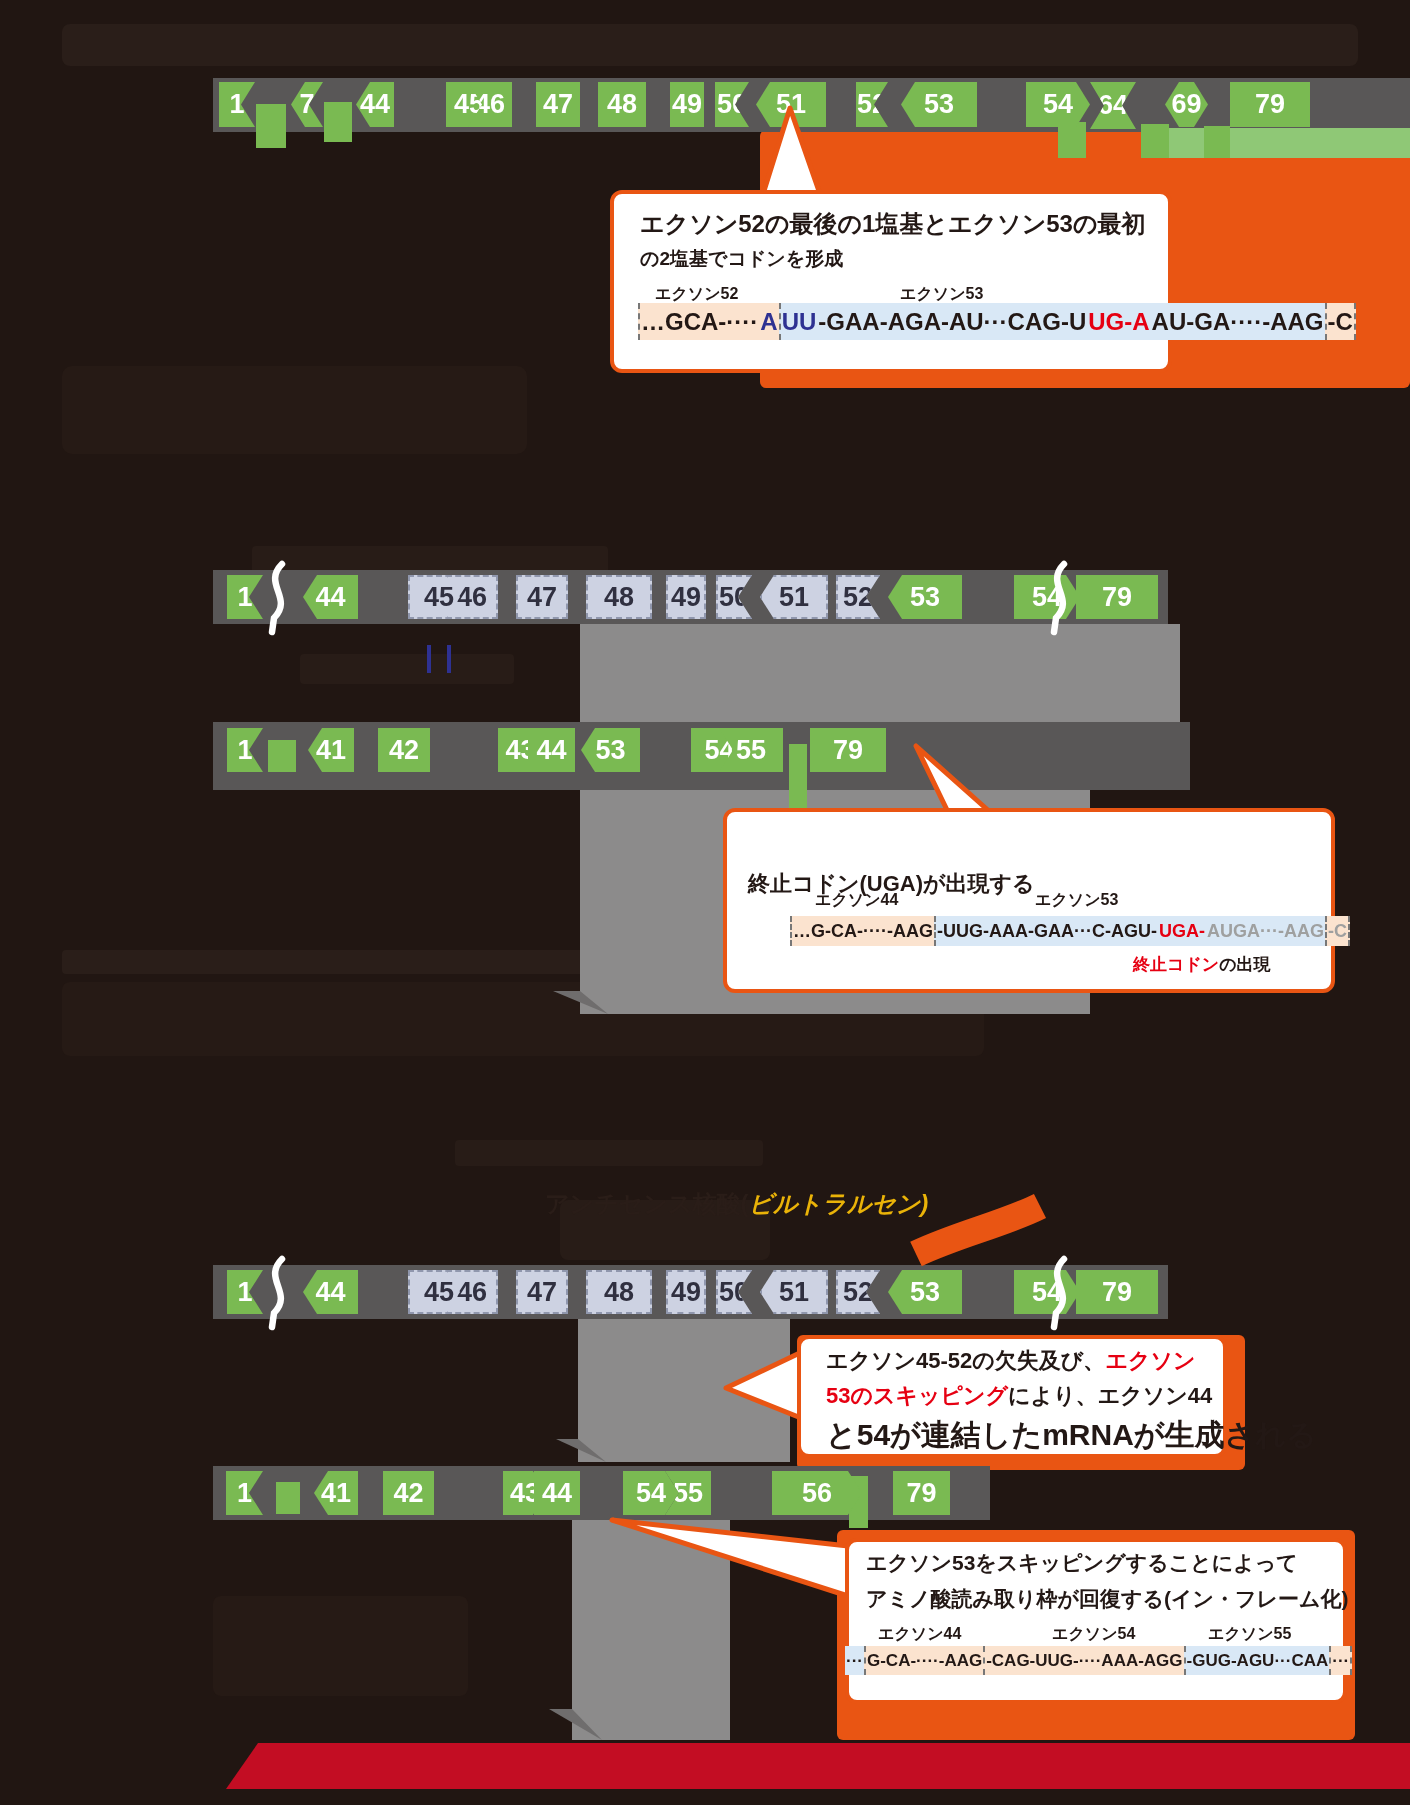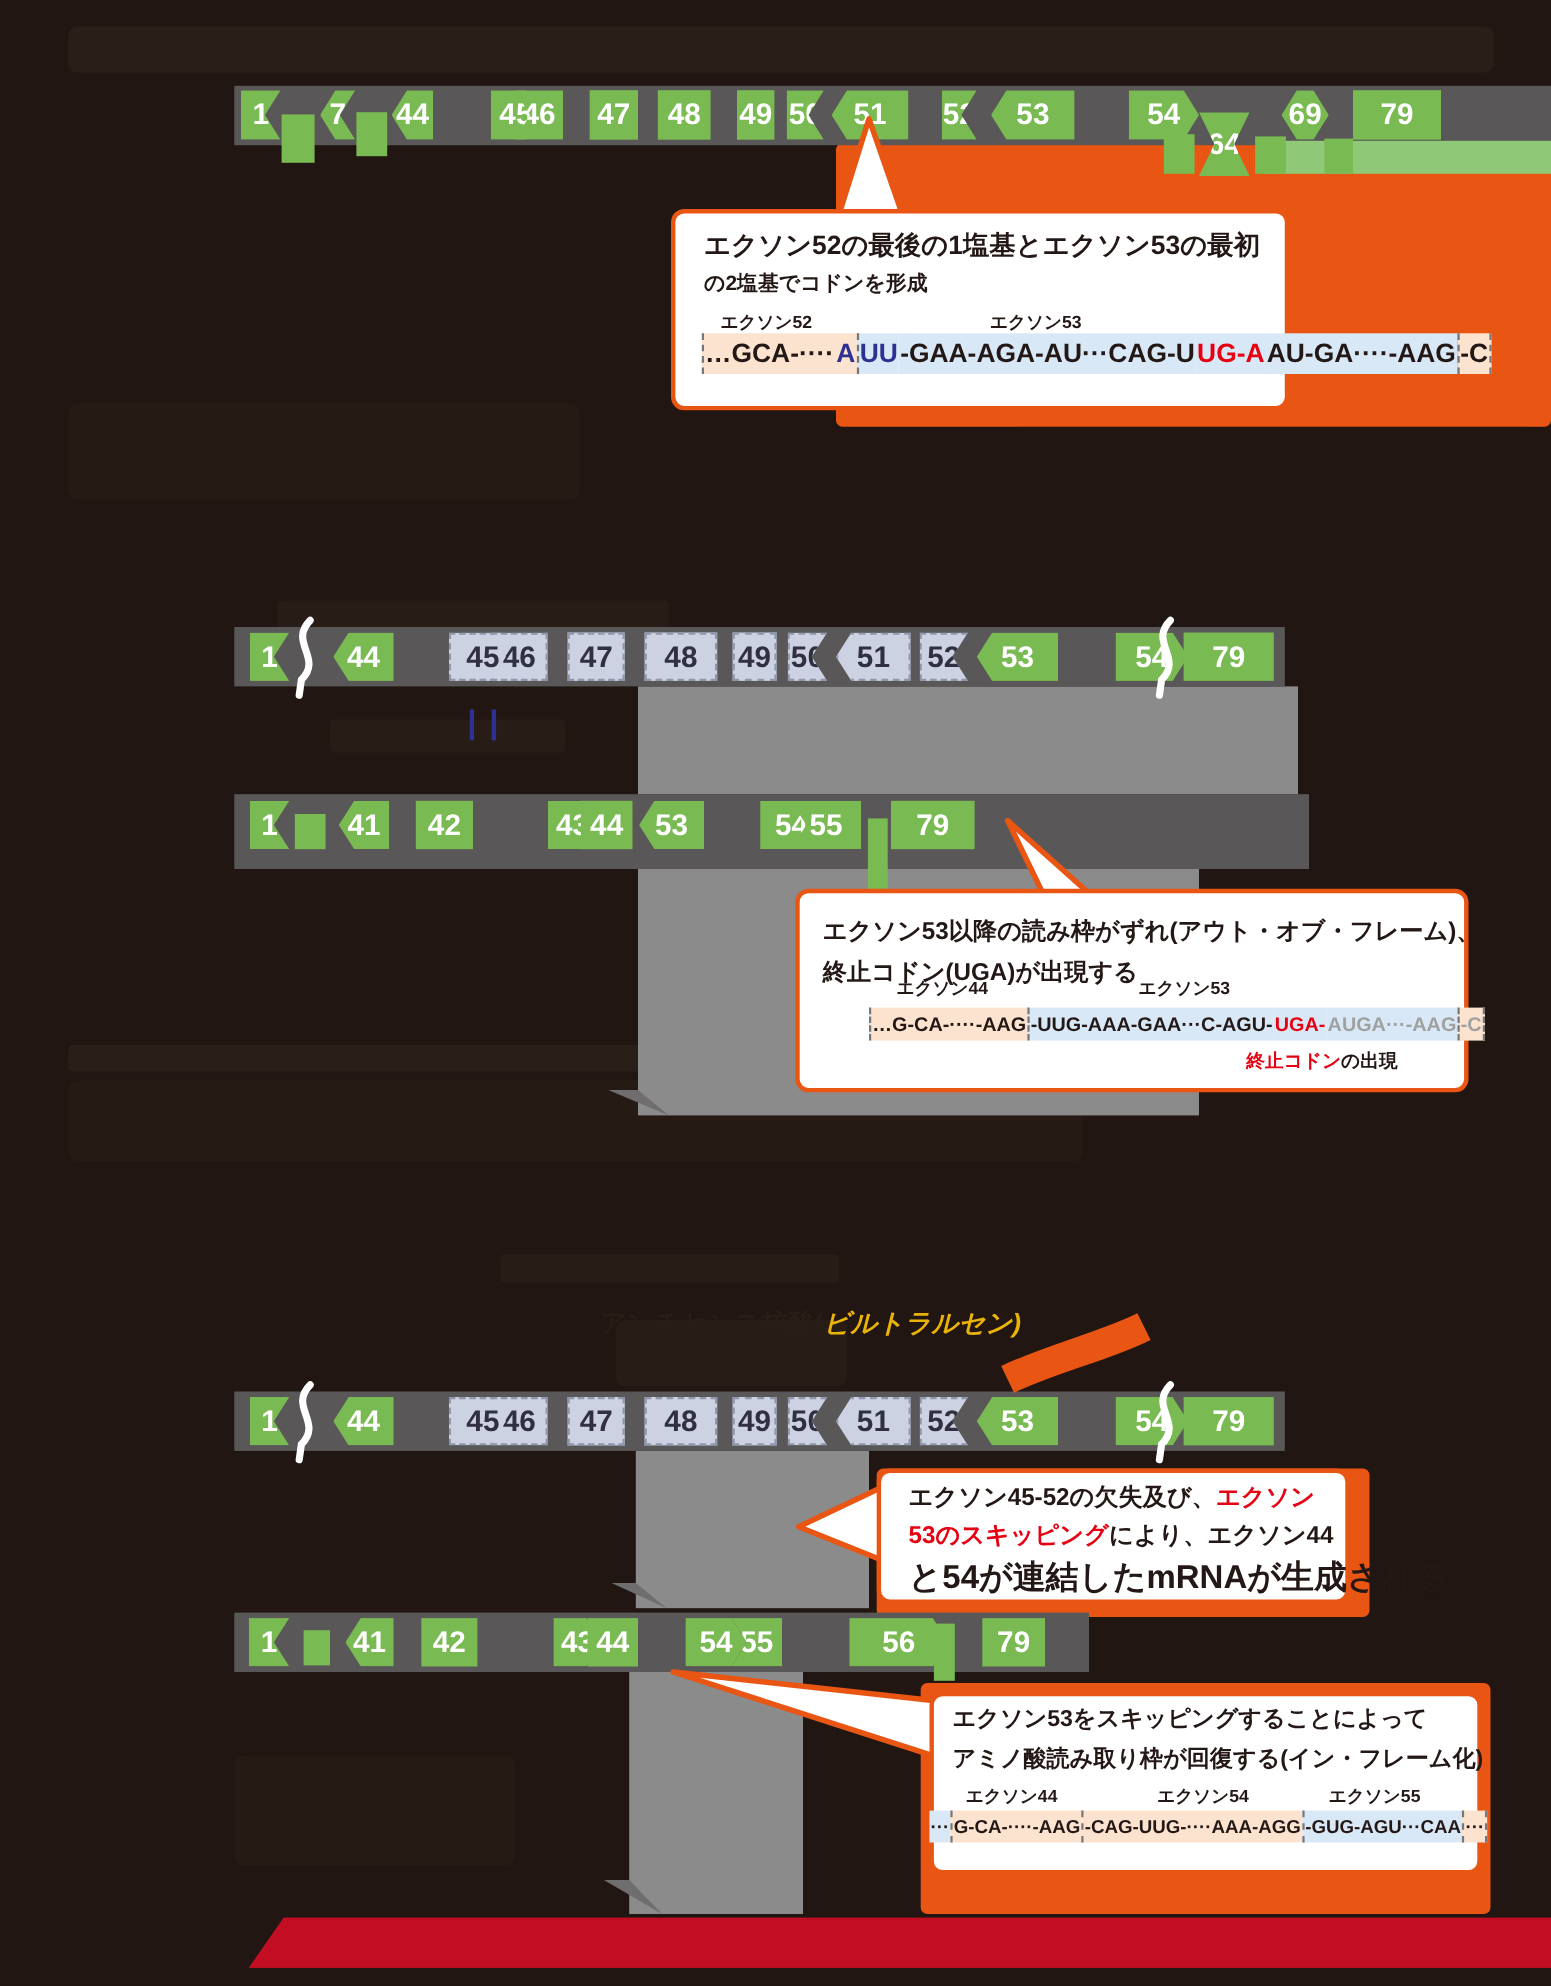--- a/index.html
+++ b/index.html
@@ -109,21 +109,21 @@
       </div>
       <div class="exon grn s-rn" style="left: 856px; top: 82px; width: 32px; height: 45px;">
         <span>52</span>
       </div>
       <div class="exon grn s-lp" style="left: 901px; top: 82px; width: 76px; height: 45px;">
         <span>53</span>
       </div>
       <div class="exon grn s-rp" style="left: 988px; top: 82px; width: 64px; height: 45px;">
         <span>54</span>
       </div>
-      <div class="exon grn s-lnrn" style="left: 1090px; top: 82px; width: 46px; height: 58px; margin-top: 20px;">
+      <div class="exon grn s-lnrn" style="left: 1090px; top: 82px; width: 46px; height: 47px;">
         <span>64</span>
       </div>
       <div class="exon grn s-lprp" style="left: 1165px; top: 82px; width: 43px; height: 45px;">
         <span>69</span>
       </div>
       <div class="exon grn" style="left: 1230px; top: 82px; width: 80px; height: 45px;">
         <span>79</span>
       </div>
       <div class="band" style="left: 213px; top: 570px; width: 955px; height: 54px;"></div>
       <div class="exon grn s-rn" style="left: 227px; top: 575px; width: 36px; height: 44px;">
@@ -279,21 +279,20 @@
         <polygon points="726,1388 806,1350 806,1420" fill="#ffffff" stroke="#e95513" stroke-width="5" stroke-linejoin="round"></polygon>
         <polygon points="612,1520 848,1546 848,1596" fill="#ffffff" stroke="#e95513" stroke-width="5" stroke-linejoin="round"></polygon>
       </svg>
       <div class="cbox" style="left: 610px; top: 190px; width: 562px; height: 183px;"></div>
       <div class="cline" style="left: 640px; top: 212px; font-size: 24px;"><span>エクソン52の最後の1塩基とエクソン53の最初</span></div>
       <div class="cline" style="left: 640px; top: 249px; font-size: 19px;"><span>の2塩基でコドンを形成</span></div>
       <div class="clabel" style="left: 655px; top: 286px;">エクソン52</div>
       <div class="clabel" style="left: 900px; top: 286px;">エクソン53</div>
       <div class="seq" style="left: 638px; top: 310px; font-size: 24px;"><span class="bg-p sepl">…GCA-····</span><span class="bg-p c-blue">A</span><span class="bg-b c-blue sepl">UU</span><span class="bg-b">-GAA-AGA-AU···CAG-U</span><span class="bg-b c-red">UG-A</span><span class="bg-b">AU-GA····-AAG</span><span class="bg-p sepl sepr">-C</span></div>
       <div class="cbox" style="left: 723px; top: 808px; width: 612px; height: 185px;"></div>
-      <div class="cline" style="left: 748px; top: 836px; font-size: 22px;"><span>エクソン53以降の読み枠がずれ(アウト・オブ・フレーム)、</span></div>
       <div class="cline" style="left: 748px; top: 873px; font-size: 22px;"><span>終止コドン(UGA)が出現する</span></div>
       <div class="clabel" style="left: 815px; top: 892px;">エクソン44</div>
       <div class="clabel" style="left: 1035px; top: 892px;">エクソン53</div>
       <div class="seq" style="left: 790px; top: 922px; font-size: 18px;"><span class="bg-p sepl">…G-CA-····-AAG</span><span class="bg-b sepl">-UUG-AAA-GAA···C-AGU-</span><span class="bg-b c-red">UGA-</span><span class="bg-b c-gray">AUGA···-AAG</span><span class="bg-p c-gray sepl sepr">-C</span></div>
       <div class="note" style="left: 1133px; top: 956px;"><span class="c-red">終止コドン</span><span>の出現</span></div>
       <div class="cbox" style="left: 797px; top: 1335px; width: 430px; height: 123px;"></div>
       <div class="cline" style="left: 826px; top: 1350px; font-size: 22px;"><span>エクソン45-52の欠失及び、</span><span class="c-red">エクソン</span></div>
       <div class="cline" style="left: 826px; top: 1385px; font-size: 22px;"><span class="c-red">53のスキッピング</span><span>により、エクソン44</span></div>
       <div class="cline" style="left: 826px; top: 1420px; font-size: 30px;"><span>と54が連結したmRNAが生成される</span></div>
       <div class="cbox" style="left: 845px; top: 1538px; width: 502px; height: 166px;"></div>

